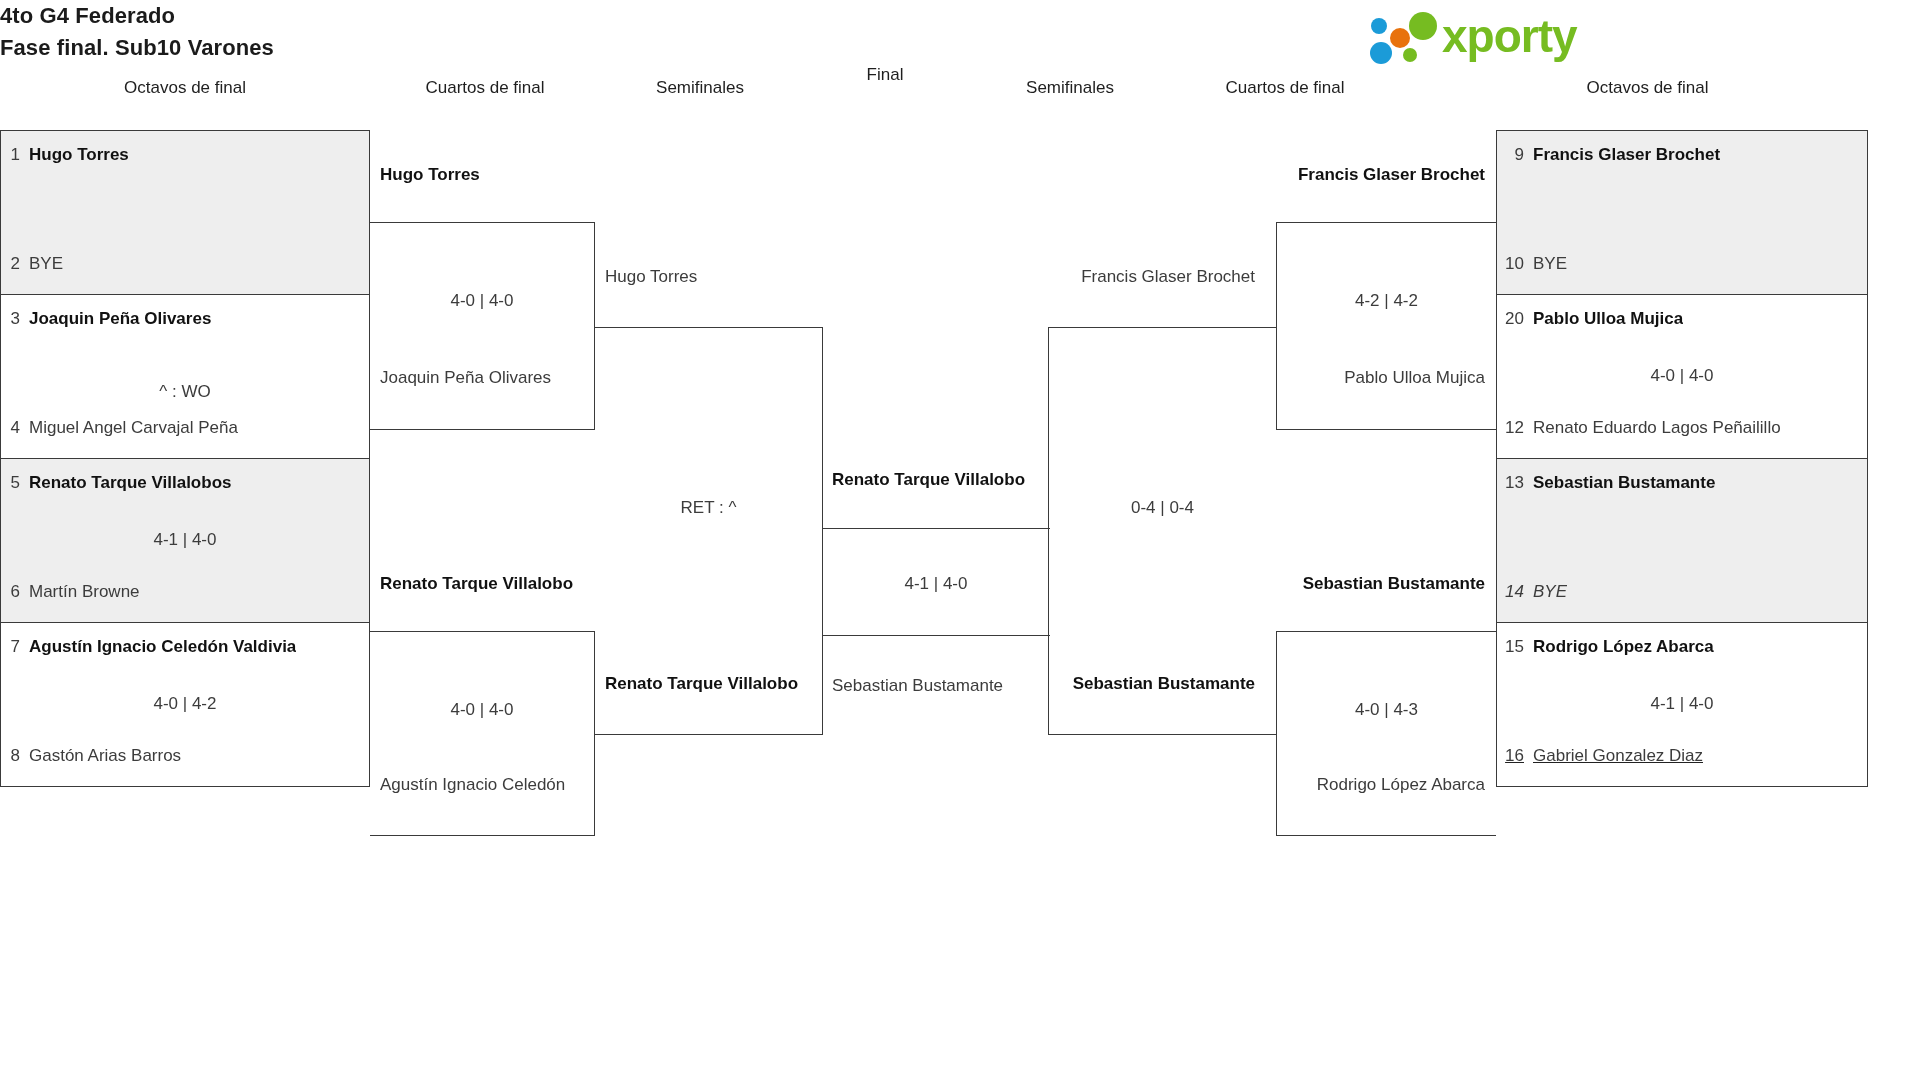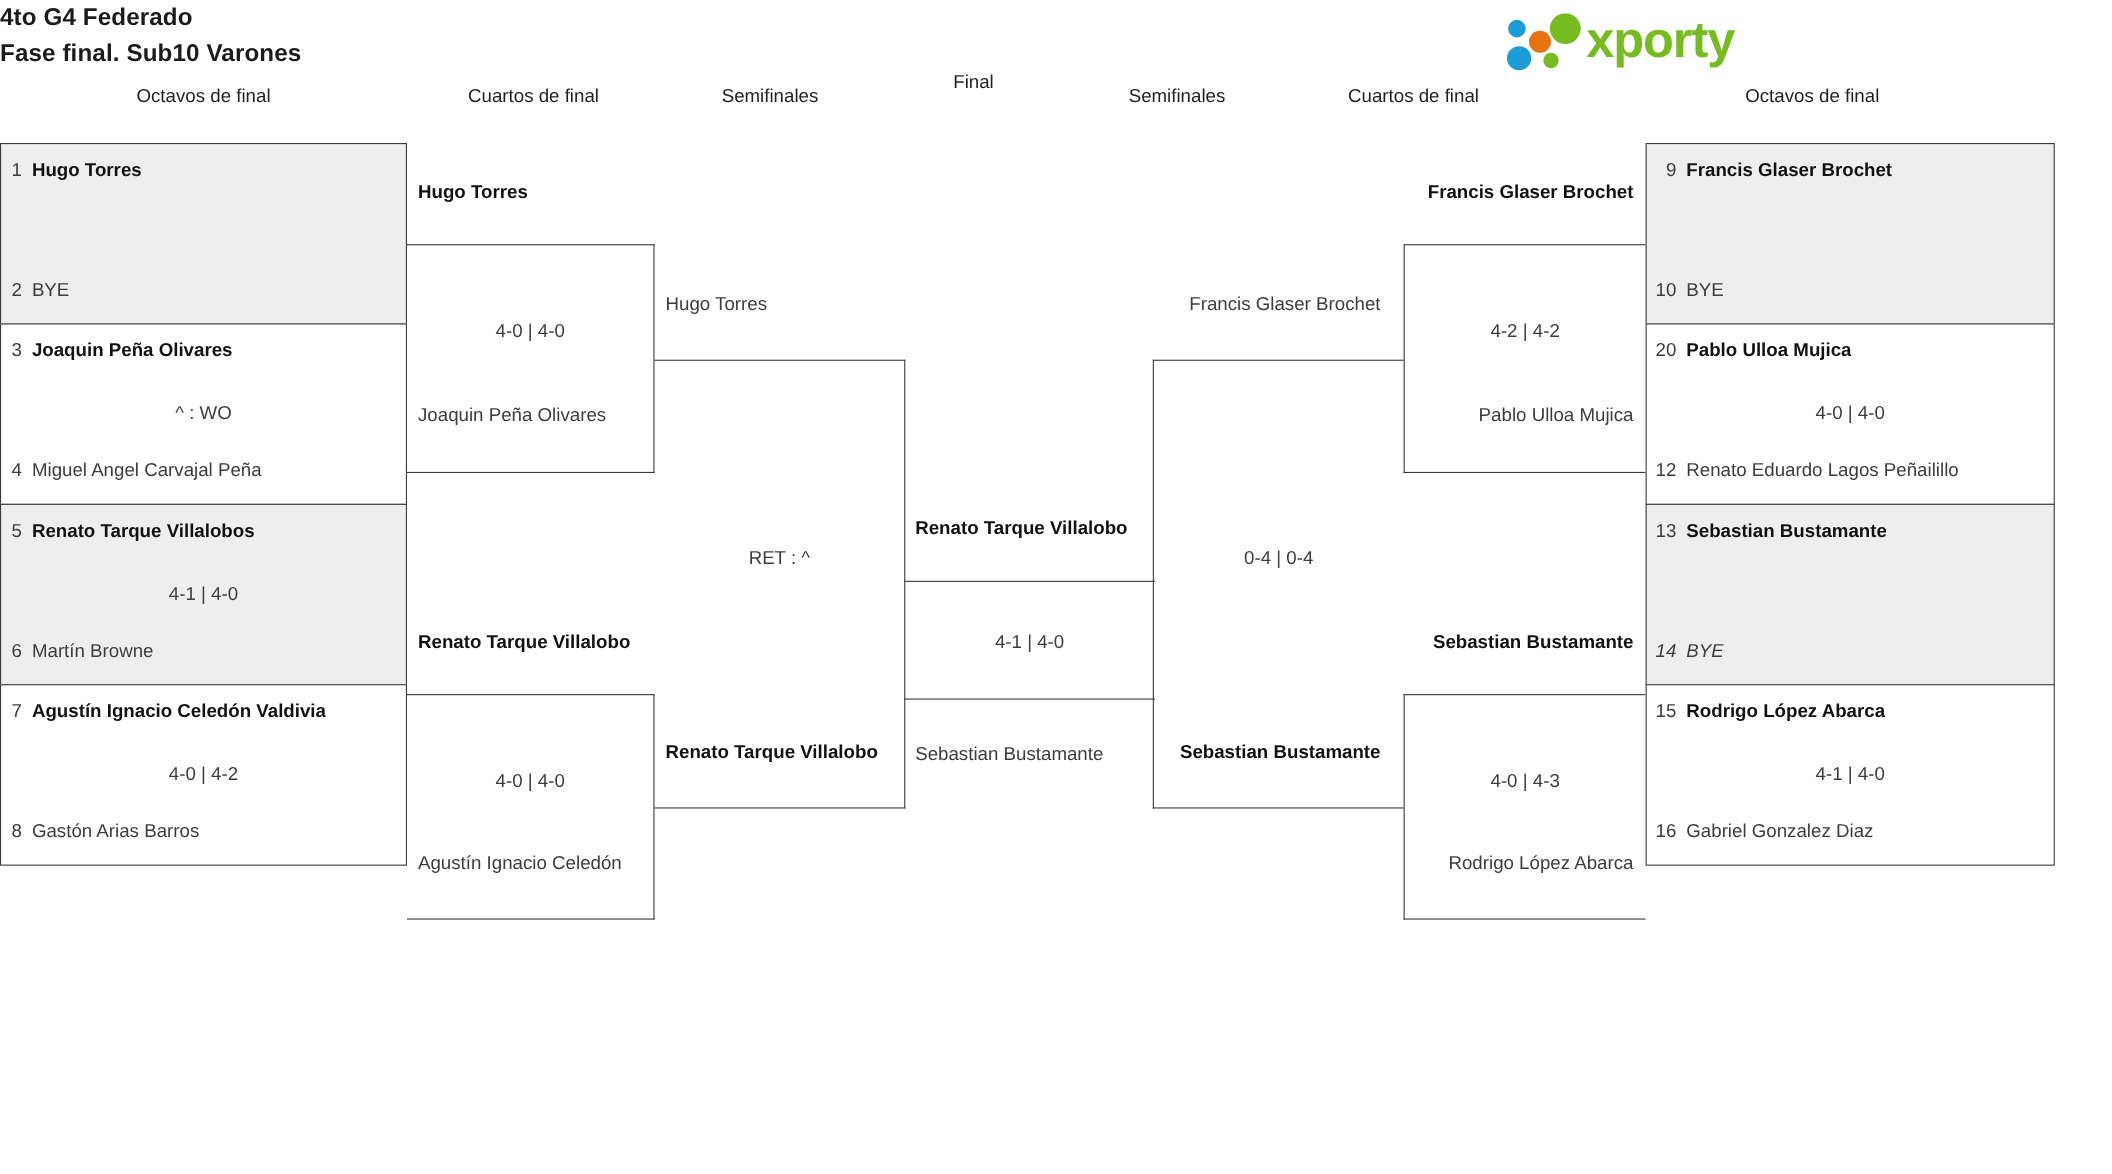--- a/index.html
+++ b/index.html
@@ -98,21 +98,21 @@
       <span class="seed-num">2</span>
       <span class="seed-name">BYE</span>
     </div>
   </div>
 
   <div class="seedbox" style="left:0px; top:294px; width:370px; height:165px;">
     <div class="seedrow" style="top:14px;">
       <span class="seed-num">3</span>
       <span class="seed-name win">Joaquin Peña Olivares</span>
     </div>
-    <div class="score" style="top:71px;">^ : WO</div>
+    <div class="score" style="top:87px;">^ : WO</div>
     <div class="seedrow" style="top:123px;">
       <span class="seed-num">4</span>
       <span class="seed-name">Miguel Angel Carvajal Peña</span>
     </div>
   </div>
 
   <div class="seedbox shaded" style="left:0px; top:458px; width:370px; height:165px;">
     <div class="seedrow" style="top:14px;">
       <span class="seed-num">5</span>
       <span class="seed-name win">Renato Tarque Villalobos</span>
@@ -213,19 +213,19 @@
       <span class="seed-name">BYE</span>
     </div>
   </div>
 
   <div class="seedbox" style="left:1496px; top:622px; width:372px; height:165px;">
     <div class="seedrow" style="top:14px;">
       <span class="seed-num wide">15</span>
       <span class="seed-name win">Rodrigo López Abarca</span>
     </div>
     <div class="score" style="top:71px;">4-1 | 4-0</div>
-    <div class="seedrow" style="top:123px;">
+    <div class="seedrow" style="top:123px;text-decoration:underline;">
       <span class="seed-num wide">16</span>
       <span class="seed-name">Gabriel Gonzalez Diaz</span>
     </div>
   </div>
 
 </div>
 
 </body></html>

